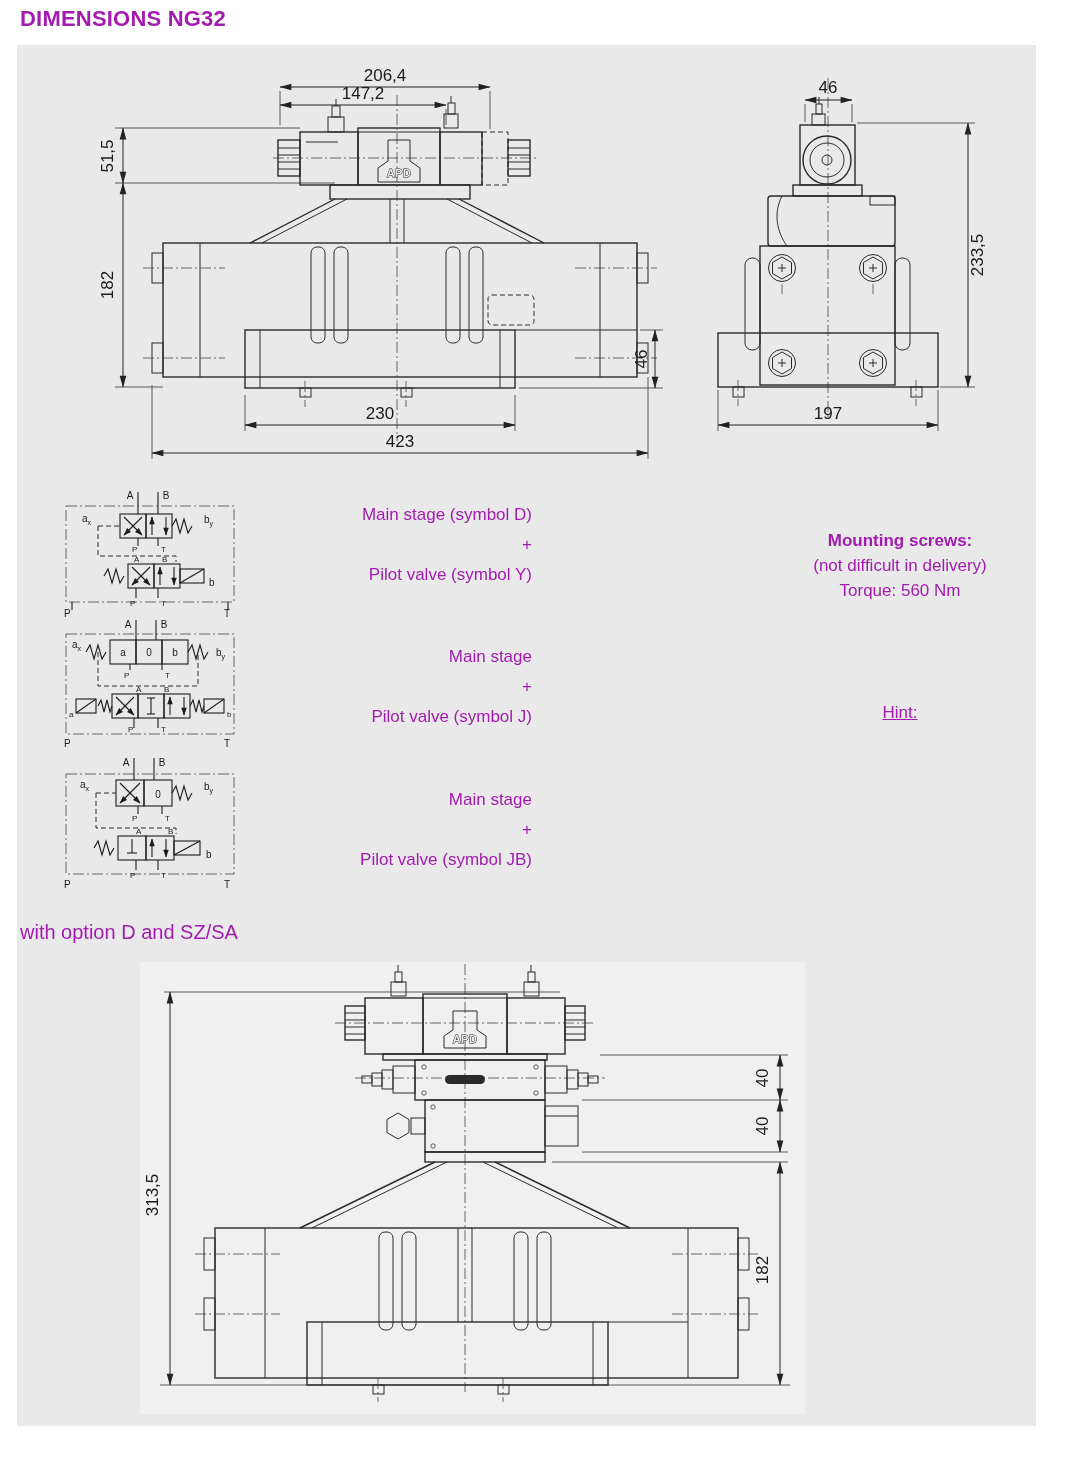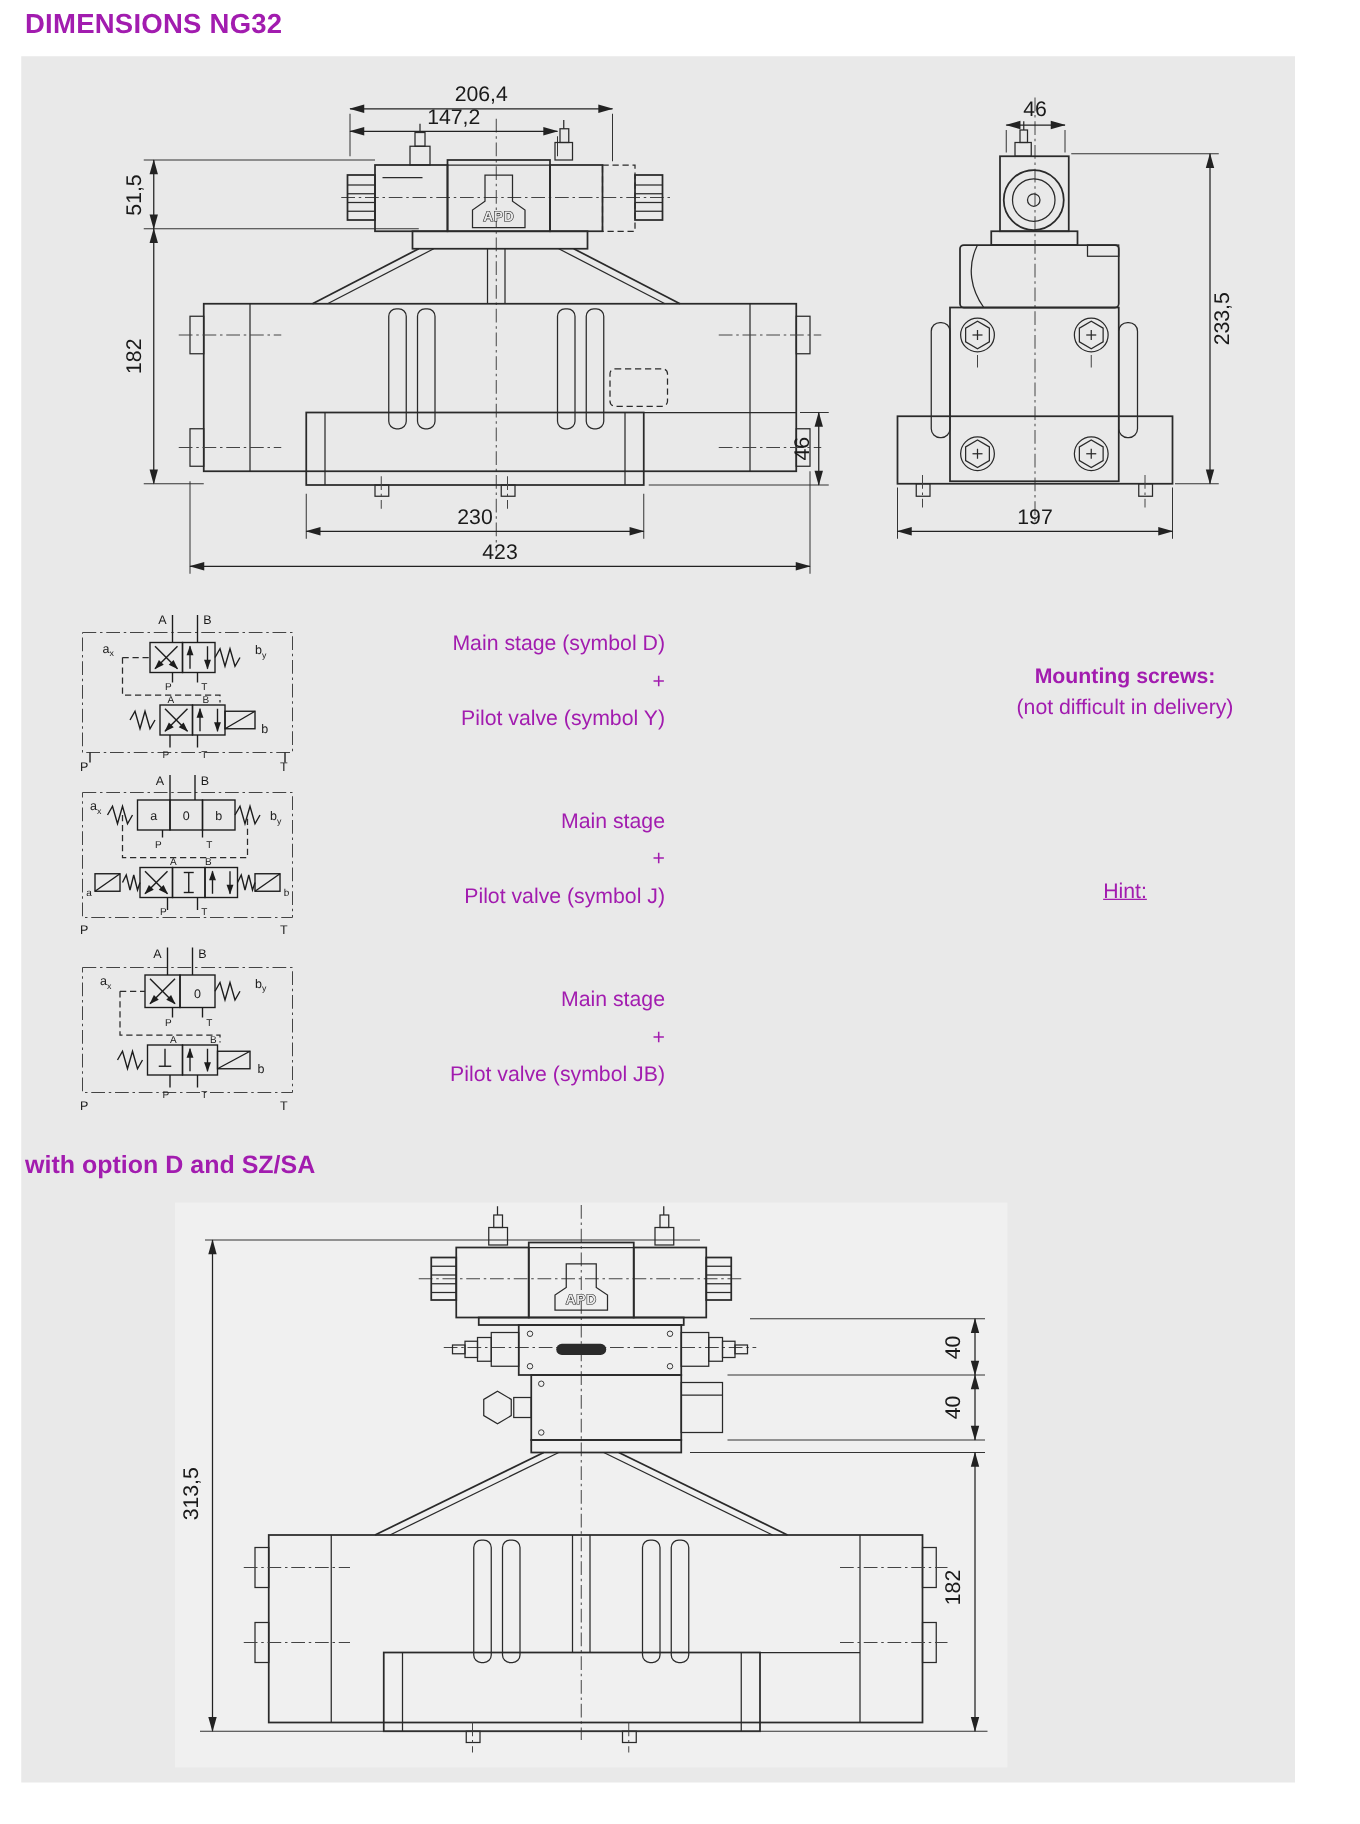--- a/index.html
+++ b/index.html
@@ -1,21 +1,21 @@
 <!DOCTYPE html>
 <html><head>
 <meta charset="utf-8">
 <style>
   html,body{margin:0;padding:0;background:#fff;}
   .page{position:relative;width:1036px;height:1459px;background:#fff;overflow:hidden;
         font-family:"Liberation Sans",sans-serif;color:#a21caf;}
   .panel{position:absolute;left:17px;top:45px;width:1051px;height:1381px;background:#e9e9e9;}
   .panel-light{position:absolute;left:140px;top:962px;width:666px;height:452px;background:#f0f0f0;}
   .title{position:absolute;left:20px;top:6px;font-size:22px;font-weight:bold;letter-spacing:.2px;}
-  .h2{position:absolute;left:20px;top:921px;font-size:20px;font-weight:bold;}
+  .h2{position:absolute;left:20px;top:921px;font-size:20px;font-weight:normal;}
   svg{position:absolute;overflow:visible;}
   svg text{font-family:"Liberation Sans",sans-serif;fill:#1a1a1a;}
   .dt{font-size:17px;}
   .ln{stroke:#2a2a2a;stroke-width:1.4;fill:none;}
   .l2{stroke:#2a2a2a;stroke-width:1;fill:none;}
   .l3{stroke:#3a3a3a;stroke-width:.8;fill:none;}
   .dl{stroke:#222;stroke-width:1;fill:none;}
   .xl{stroke:#333;stroke-width:.8;fill:none;}
   .cl{stroke:#444;stroke-width:.8;fill:none;stroke-dasharray:11 3 2 3;}
   .dsh{stroke:#2a2a2a;stroke-width:1;fill:none;stroke-dasharray:5 3;}
@@ -392,20 +392,21 @@
   </div>
   <div class="cap" style="top:788px">
     <div>Main stage</div>
     <div>+</div>
     <div>Pilot valve (symbol JB)</div>
   </div>
 
   <div class="txtcol" style="top:528px">
     <div class="b">Mounting screws:</div>
     <div>(not difficult in delivery)</div>
+    <div>Torque: 560 Nm</div>
   </div>
   <div class="txtcol" style="top:700px">
     <div class="u">Hint:</div>
   </div>
 
   <div class="h2">with option D and SZ/SA</div>
 
   <svg style="left:140px;top:960px" width="660" height="445" viewBox="0 0 660 445">
     <line class="cl" x1="325" y1="4" x2="325" y2="432"></line>
     <line class="cl" x1="195" y1="63" x2="455" y2="63"></line>

